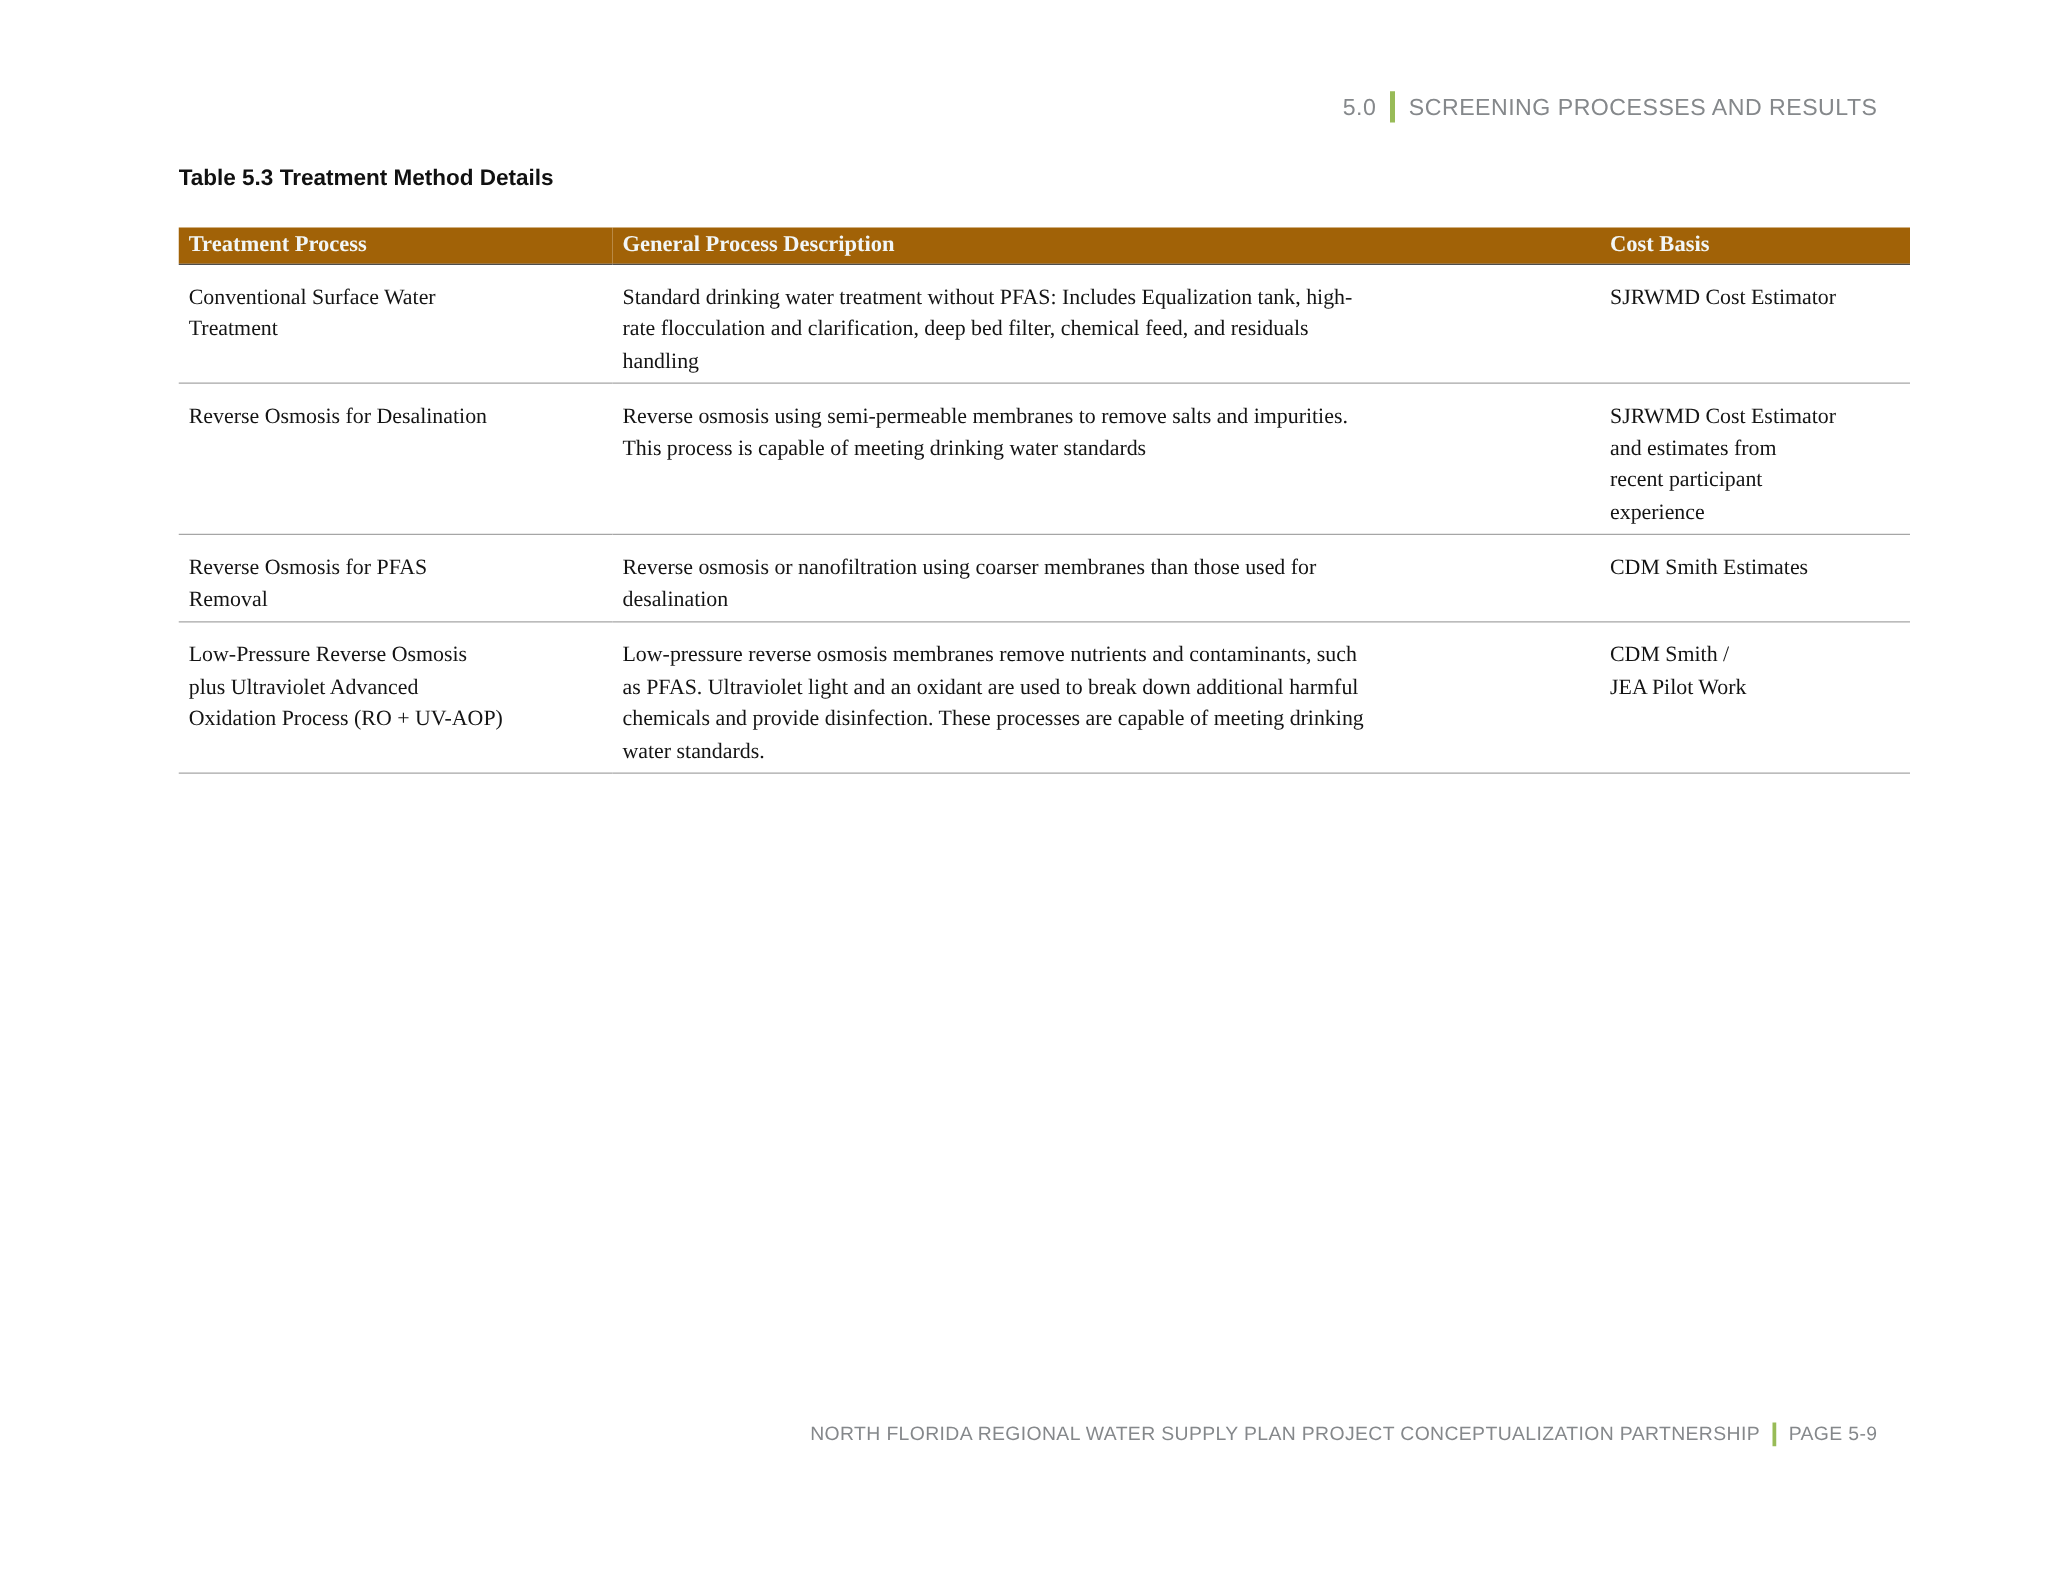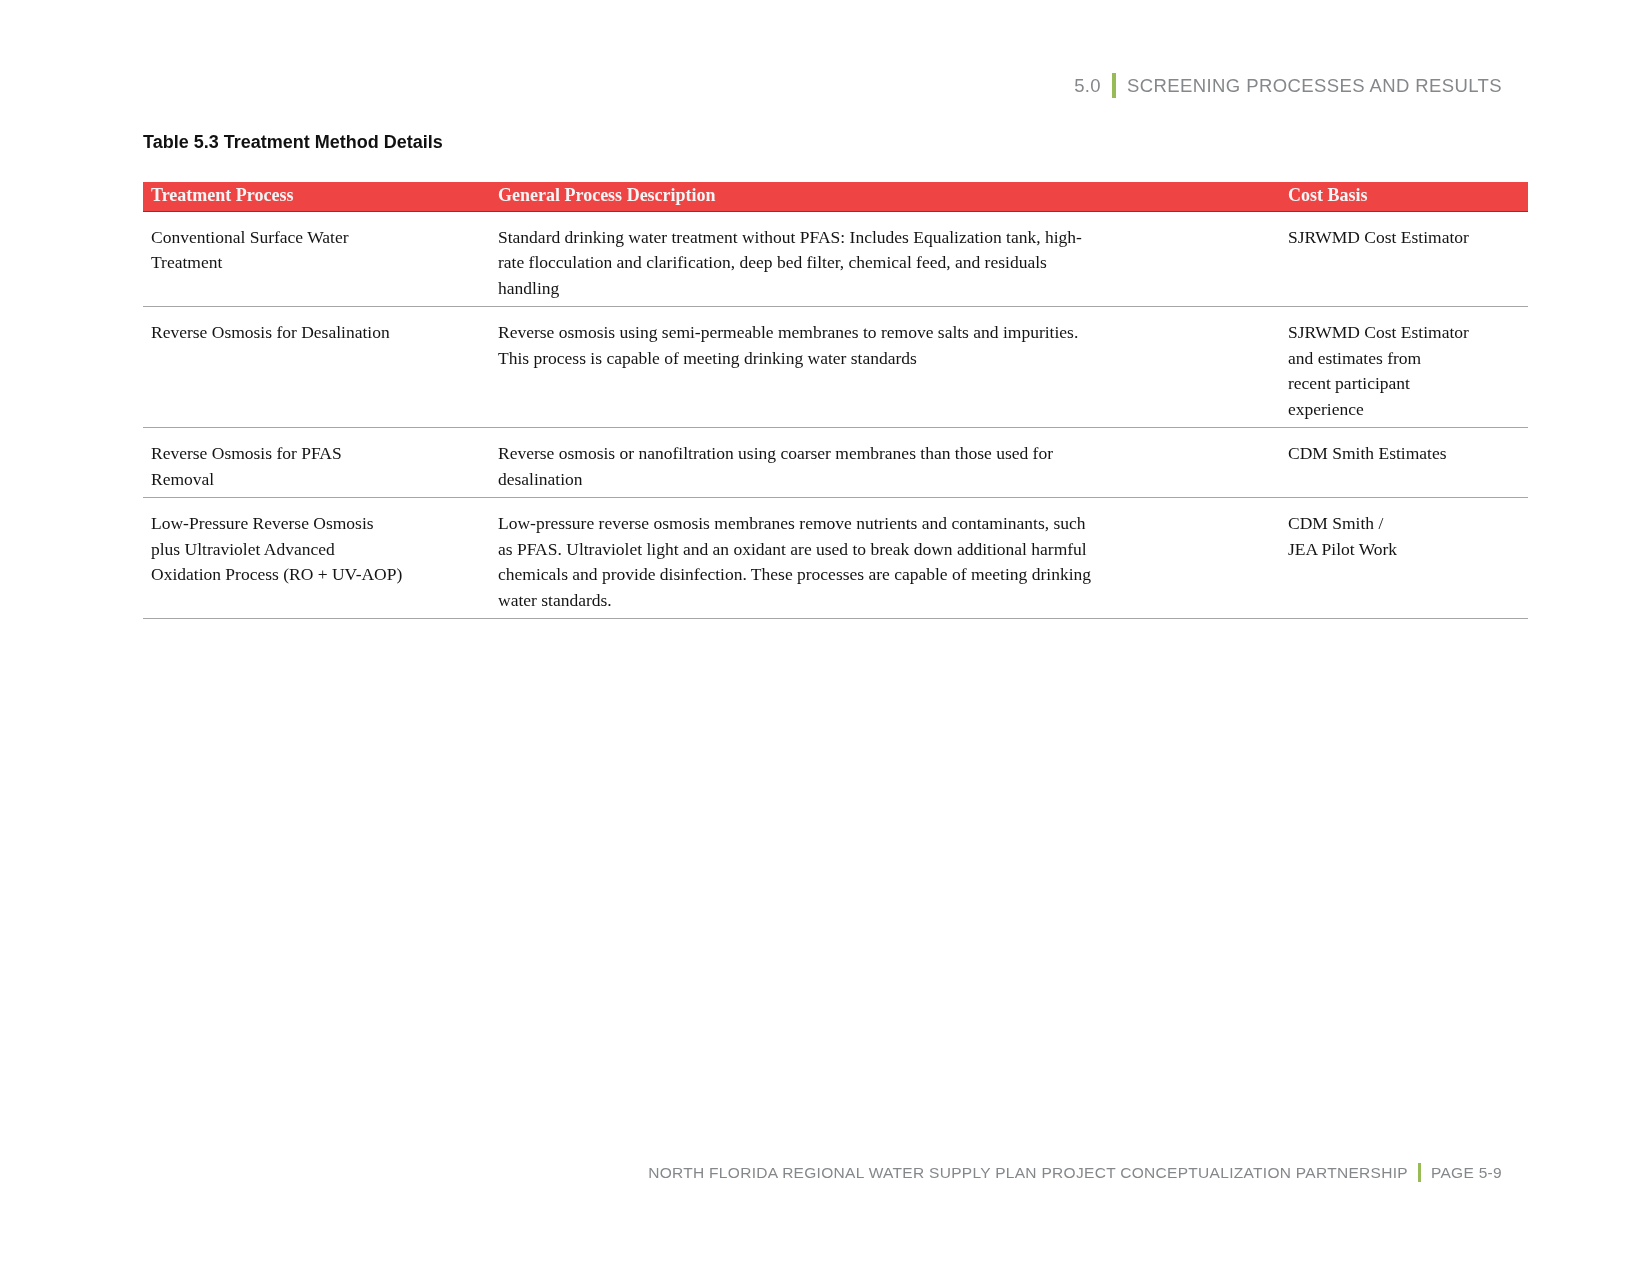--- a/index.html
+++ b/index.html
@@ -41,39 +41,39 @@
     top: 182px; left: 143px;
     width: 1385px;
     border-collapse: collapse;
     table-layout: fixed;
     font-family: "Liberation Serif", serif;
     font-size: 17.5px;
     line-height: 25.5px;
     color: #141414;
   }
   table.method-table th {
-    background: #ef4444;
+    background: #a16207;
     color: #f2f6f6;
     font-weight: bold;
     font-size: 18px;
     text-align: left;
     padding: 1px 8px 2px 8px;
     border-bottom: 1px solid #4d4d4d;
   }
   table.method-table td {
     vertical-align: top;
     padding: 13px 8px 5px 8px;
     border-bottom: 1px solid #a6a6a6;
     white-space: pre-line;
   }
 
   
   .page-footer {
     position: absolute;
-    top: 1163px; right: 148px;
+    top: 1138px; right: 148px;
     display: flex; align-items: center; gap: 10px;
     color: #85888b;
     font-size: 15.5px;
     letter-spacing: 0.3px;
   }
   .page-footer .accent-bar { width: 3px; height: 19px; }
 </style>
 </head>
 <body>
 

